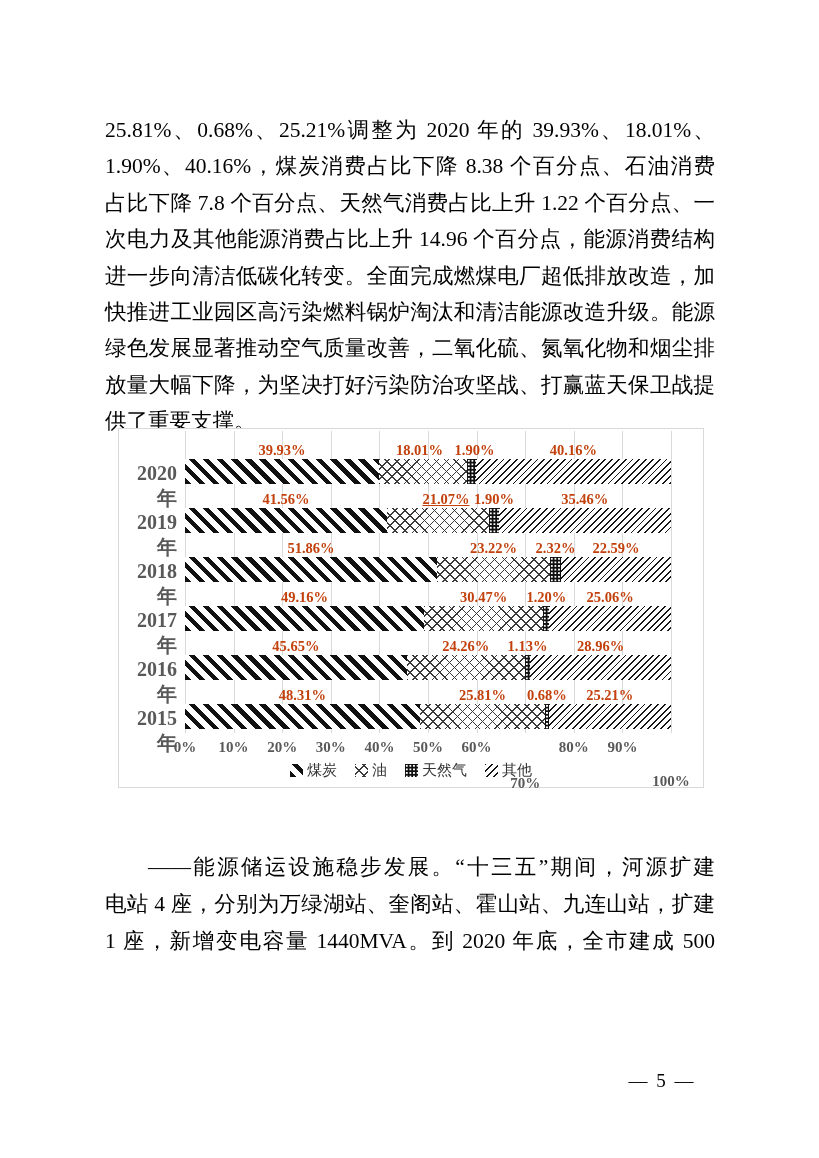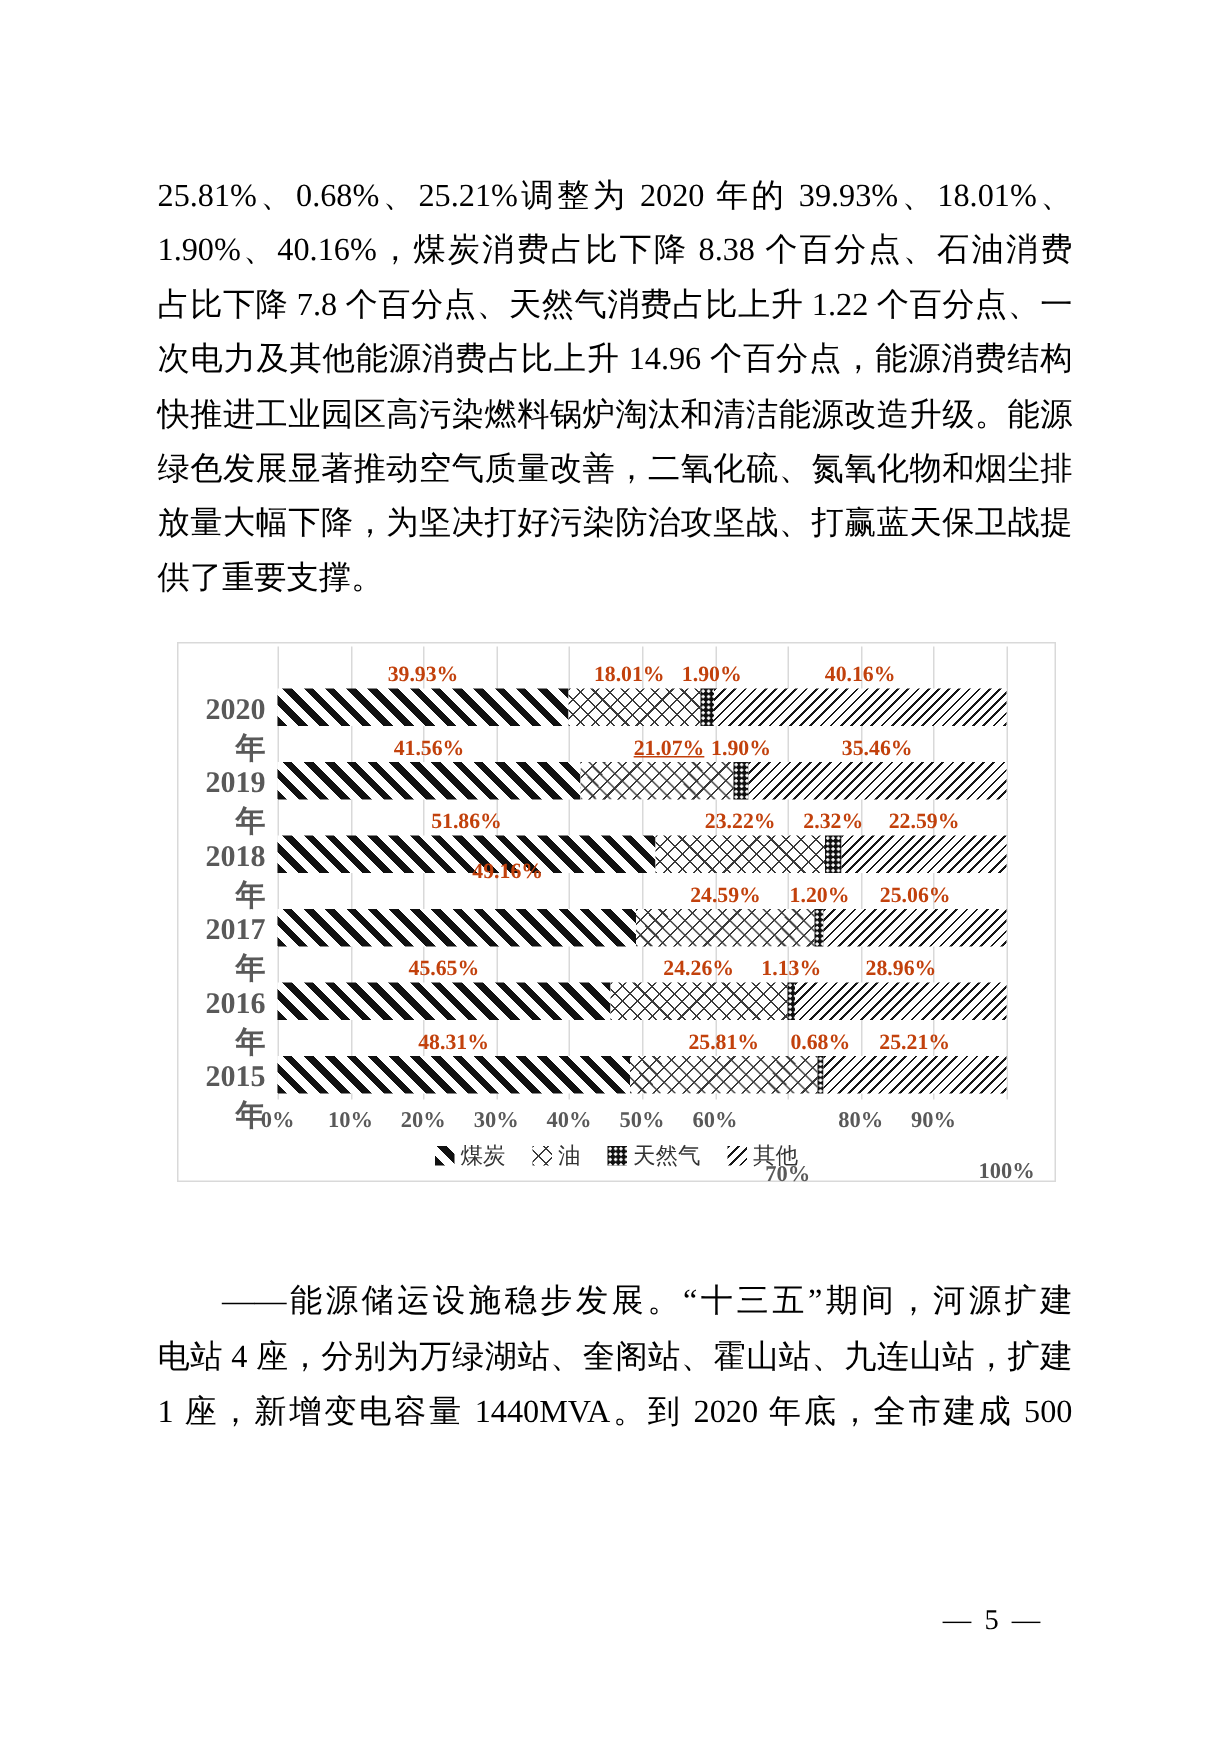--- a/index.html
+++ b/index.html
@@ -55,20 +55,21 @@
 </style>
 </head>
 <body>
 
 <div class="page">
   <div class="para" id="para1">
       <div class="line jl">25.81%、0.68%、25.21%调整为 2020 年的 39.93%、18.01%、</div>
       <div class="line jl">1.90%、40.16%，煤炭消费占比下降 8.38 个百分点、石油消费</div>
       <div class="line jl">占比下降 7.8 个百分点、天然气消费占比上升 1.22 个百分点、一</div>
       <div class="line jl">次电力及其他能源消费占比上升 14.96 个百分点，能源消费结构</div>
+      <div class="line jl">进一步向清洁低碳化转变。全面完成燃煤电厂超低排放改造，加</div>
       <div class="line jl">快推进工业园区高污染燃料锅炉淘汰和清洁能源改造升级。能源</div>
       <div class="line jl">绿色发展显著推动空气质量改善，二氧化硫、氮氧化物和烟尘排</div>
       <div class="line jl">放量大幅下降，为坚决打好污染防治攻坚战、打赢蓝天保卫战提</div>
       <div class="line">供了重要支撑。</div>
     </div>
 
   <div id="chart">
       <div class="grid" style="left: 66px; top: 2px; height: 302px;"></div>
       <div class="tick" style="left: 38px; top: 310px;">0%</div>
       <div class="grid" style="left: 114.6px; top: 2px; height: 302px;"></div>
@@ -116,22 +117,22 @@
       <div class="seg pat-slash-fine" style="left: 442.164px; top: 128px; width: 109.787px; height: 25px;"></div>
       <div class="dlabel" style="left: 192.02px; top: 111px;">51.86%</div>
       <div class="dlabel" style="left: 374.464px; top: 111px;">23.22%</div>
       <div class="dlabel" style="left: 436.526px; top: 111px;">2.32%</div>
       <div class="dlabel" style="left: 497.058px; top: 111px;">22.59%</div>
       <div class="cat" style="top: 180px;">2017年</div>
       <div class="seg pat-backslash-heavy" style="left: 66px; top: 177px; width: 238.918px; height: 25px;"></div>
       <div class="seg pat-crosshatch-light" style="left: 304.918px; top: 177px; width: 119.507px; height: 25px;"></div>
       <div class="seg pat-dots-dark" style="left: 424.425px; top: 177px; width: 5.832px; height: 25px;"></div>
       <div class="seg pat-slash-fine" style="left: 430.257px; top: 177px; width: 121.792px; height: 25px;"></div>
-      <div class="dlabel" style="left: 185.459px; top: 144px; margin-left: 34px;">49.16%</div>
-      <div class="dlabel" style="left: 364.671px; top: 160px;">24.59%</div>
+      <div class="dlabel" style="left: 185.459px; top: 160px;">49.16%</div>
+      <div class="dlabel" style="left: 364.671px; top: 160px;">30.47%</div>
       <div class="dlabel" style="left: 427.341px; top: 160px;">1.20%</div>
       <div class="dlabel" style="left: 491.153px; top: 160px;">25.06%</div>
       <div class="cat" style="top: 229px;">2016年</div>
       <div class="seg pat-backslash-heavy" style="left: 66px; top: 226px; width: 221.859px; height: 25px;"></div>
       <div class="seg pat-crosshatch-light" style="left: 287.859px; top: 226px; width: 117.904px; height: 25px;"></div>
       <div class="seg pat-dots-dark" style="left: 405.763px; top: 226px; width: 5.4918px; height: 25px;"></div>
       <div class="seg pat-slash-fine" style="left: 411.254px; top: 226px; width: 140.746px; height: 25px;"></div>
       <div class="dlabel" style="left: 176.929px; top: 209px;">45.65%</div>
       <div class="dlabel" style="left: 346.811px; top: 209px;">24.26%</div>
       <div class="dlabel" style="left: 408.508px; top: 209px;">1.13%</div>

